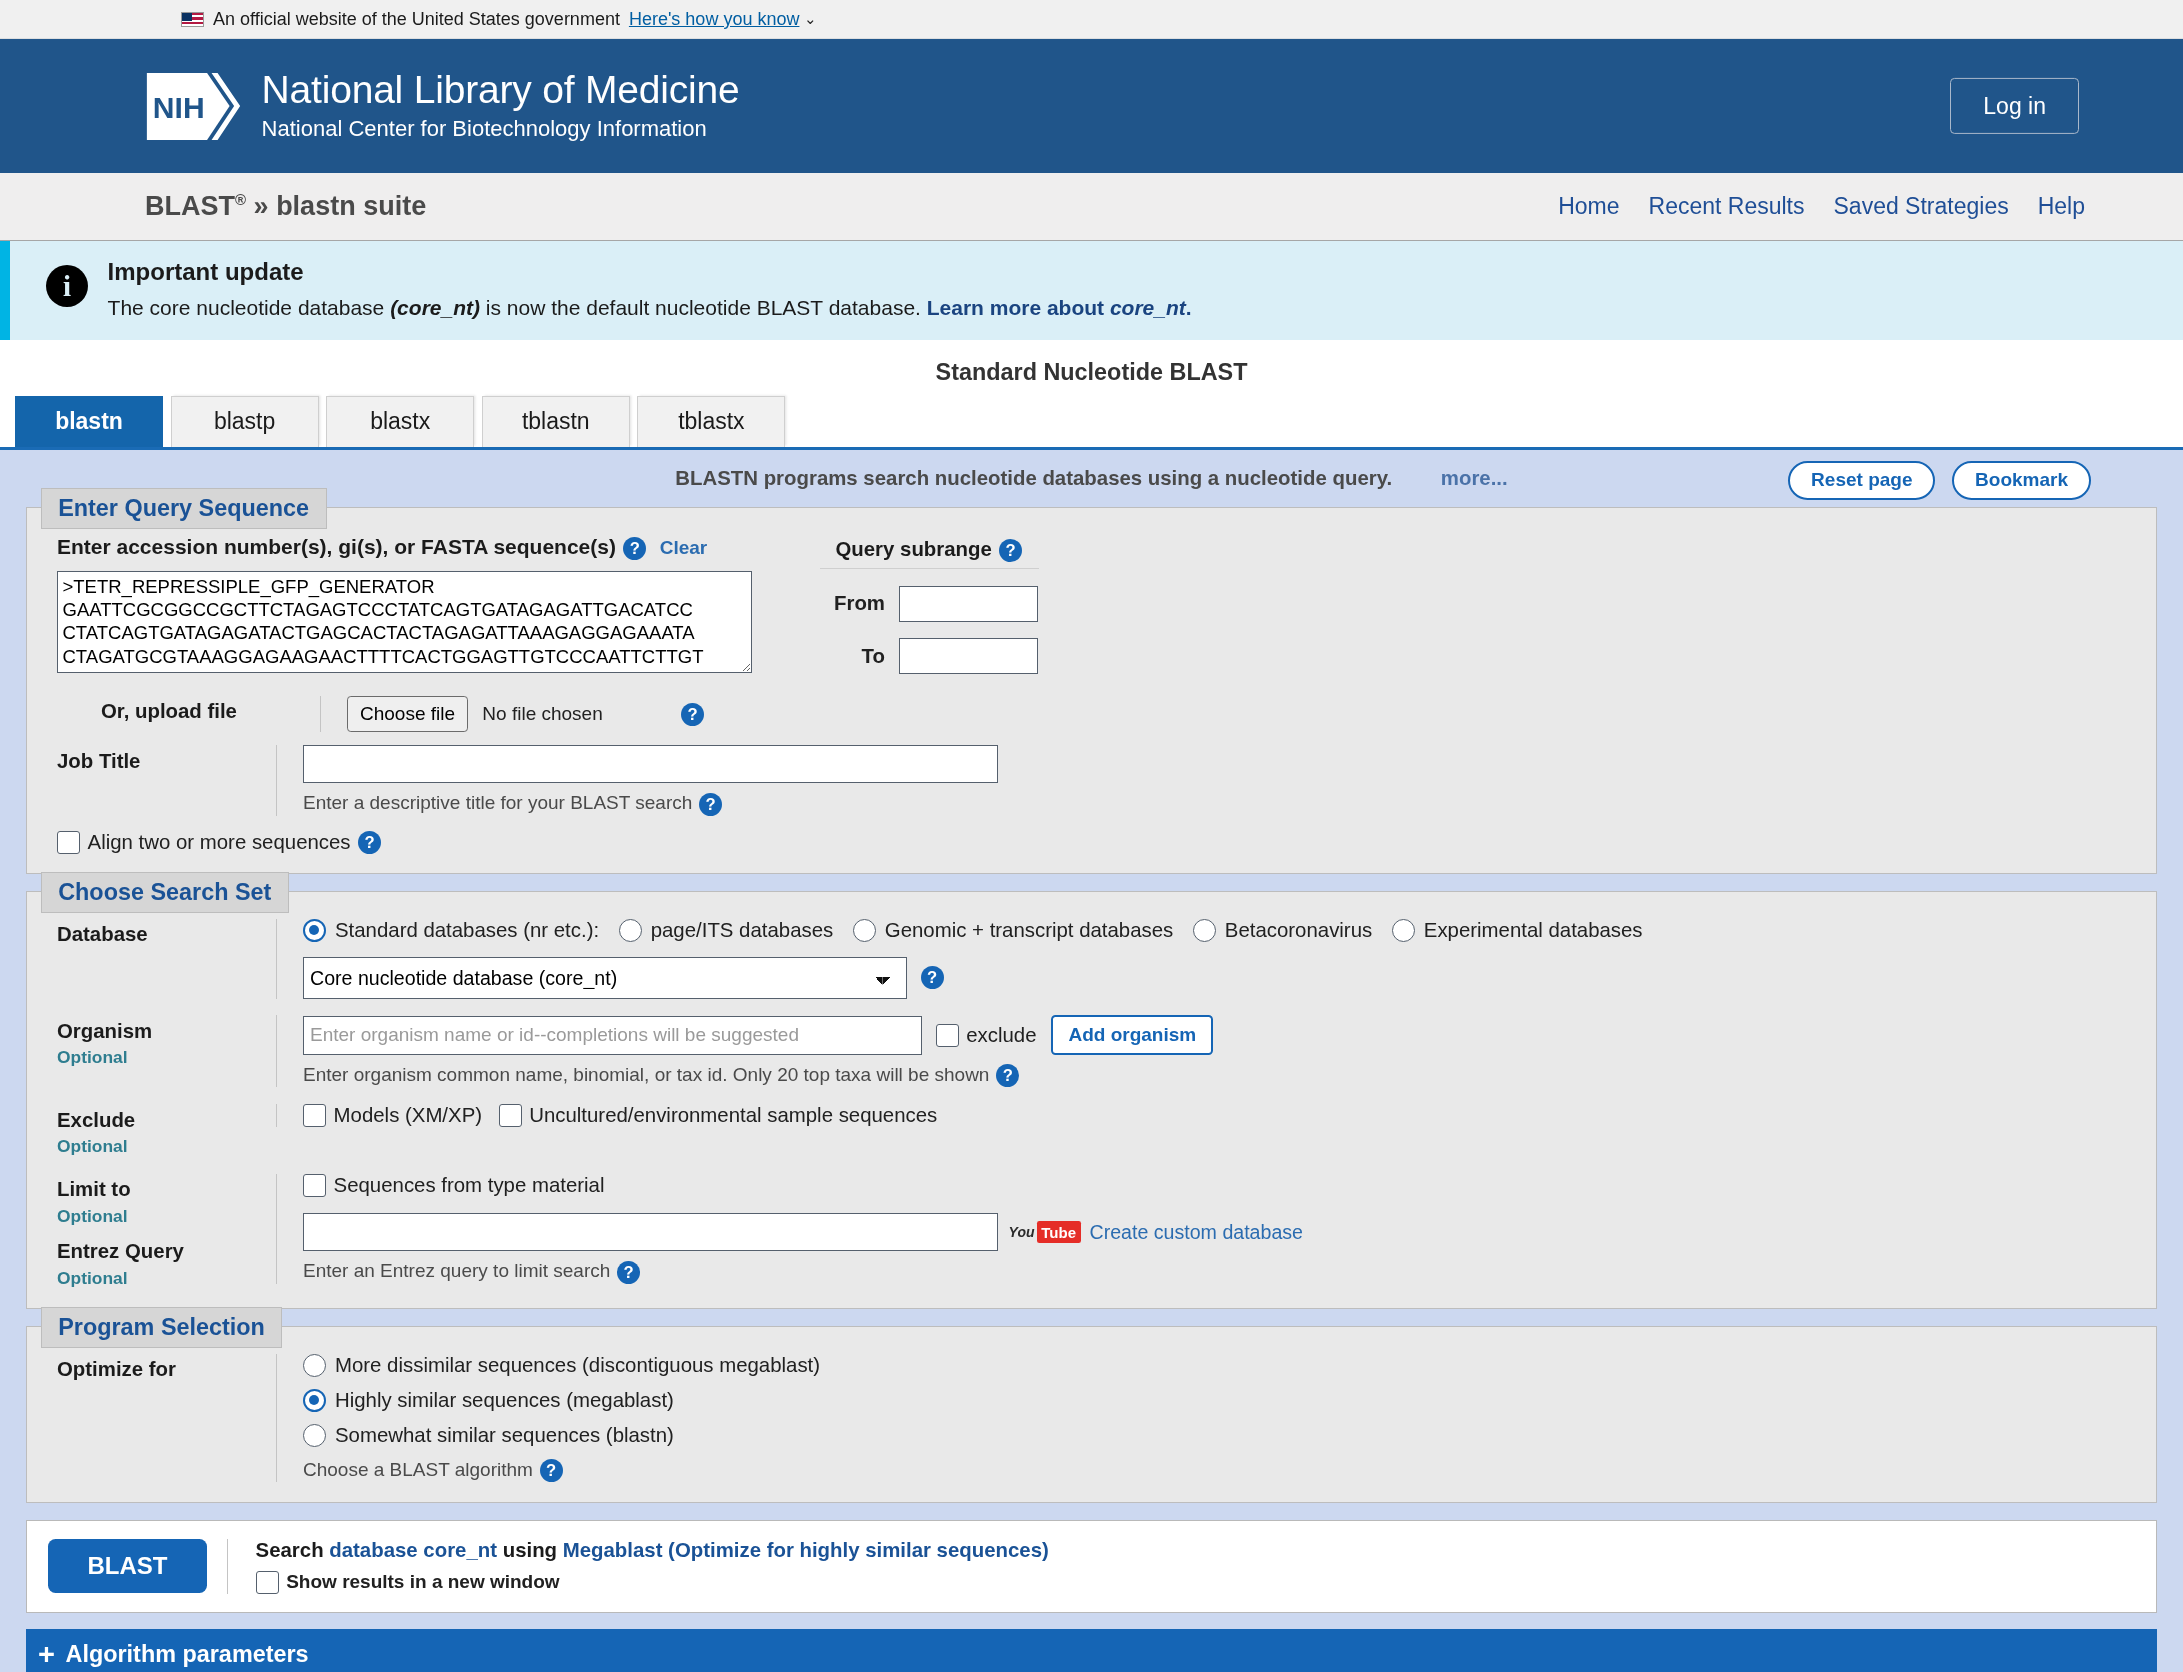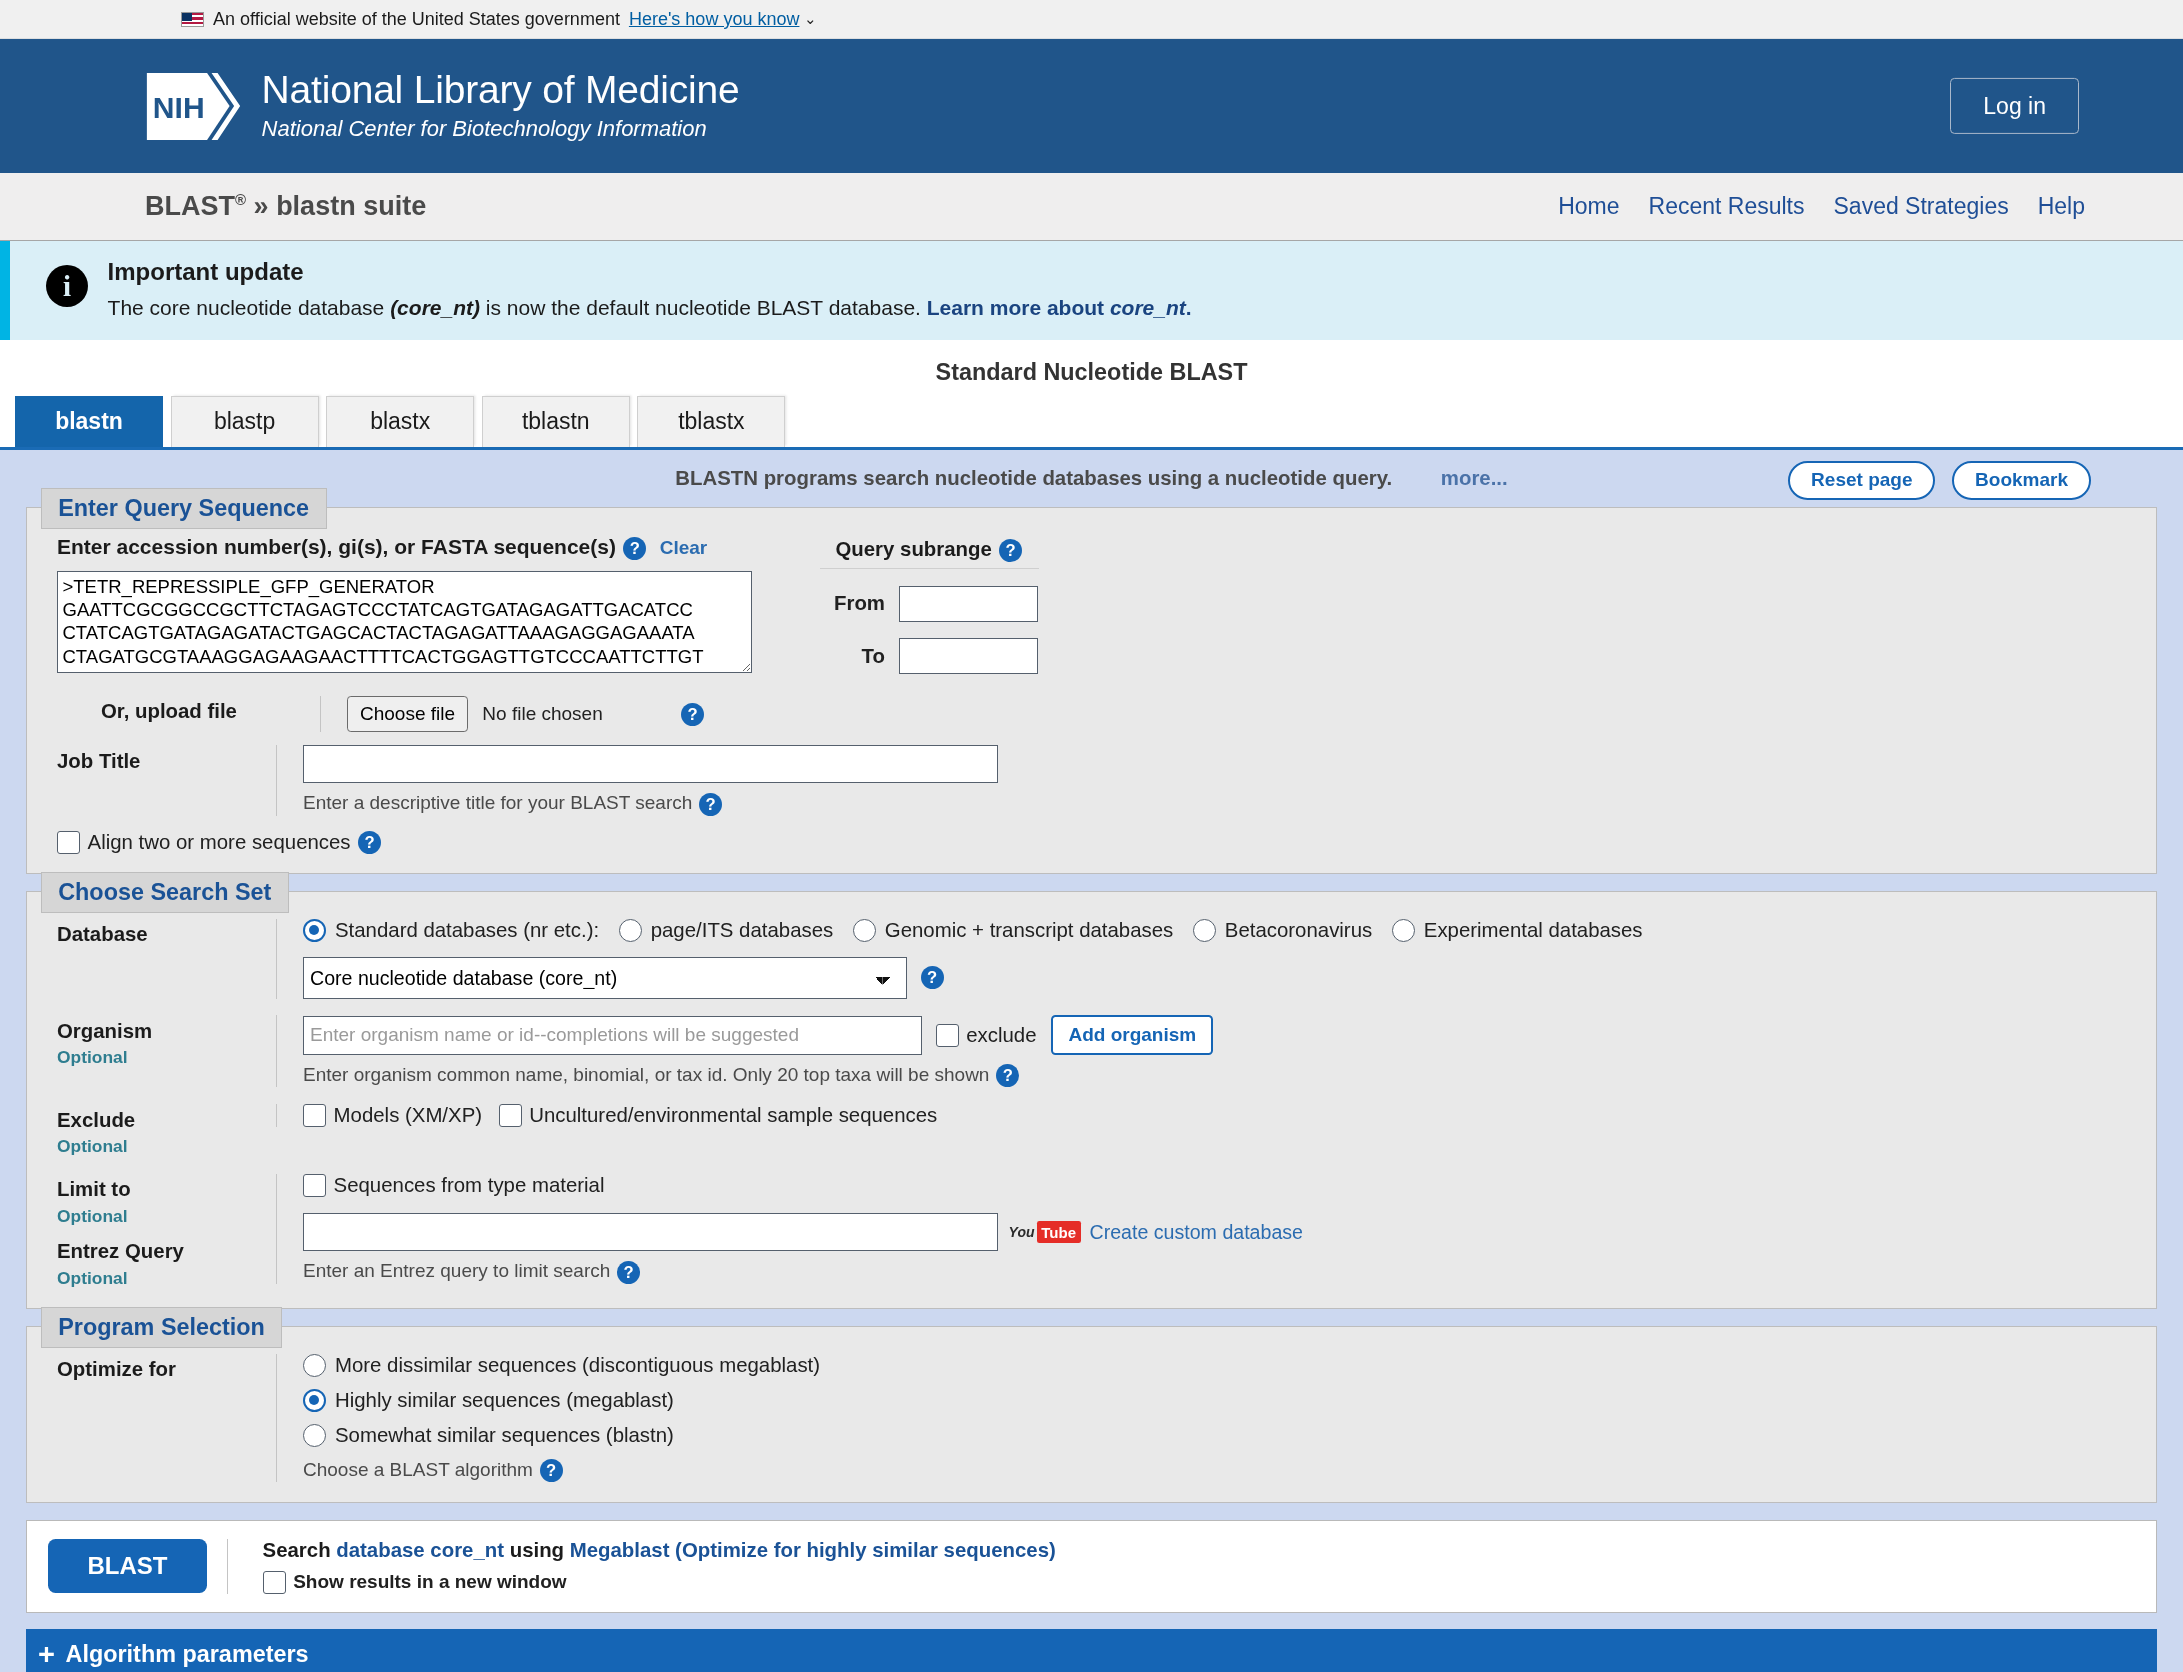--- a/index.html
+++ b/index.html
@@ -69,21 +69,20 @@
   }
   .nih-text-main {
     color: #ffffff;
     font-size: 39px;
     line-height: 1.05;
     letter-spacing: -0.2px;
   }
   .nih-text-sub {
     color: #ffffff;
     font-size: 22px;
-    font-style: italic;
     margin-top: 5.3px;
   }
   .login-btn {
     position: absolute;
     right: 104px;
     top: 50%;
     transform: translateY(-50%);
     border: 0.8px solid #a9b8cb;
     border-radius: 4.5px;
     color: #ffffff;
@@ -469,21 +468,21 @@
     border: none;
     border-radius: 7.6px;
     width: 159px; height: 54px;
     cursor: pointer;
     font-family: "Liberation Sans", sans-serif;
     flex: none;
   }
   .submit-text-wrap {
     border-left: 1.5px solid #c4c4c4;
     margin-left: 19.6px;
-    padding-left: 35px;
+    padding-left: 28px;
   }
   .submit-line1 { font-size: 20.4px; font-weight: bold; color: #1b1b1b; }
   .submit-line1 a { color: #1a5296; text-decoration: none; font-weight: bold; }
   .submit-line2 { margin-top: 9px; display: flex; align-items: center; font-size: 19px; font-weight: bold; }
 
   .algo-bar {
     background: #1565b5;
     color: #ffffff;
     font-size: 23.4px;
     font-weight: bold;

